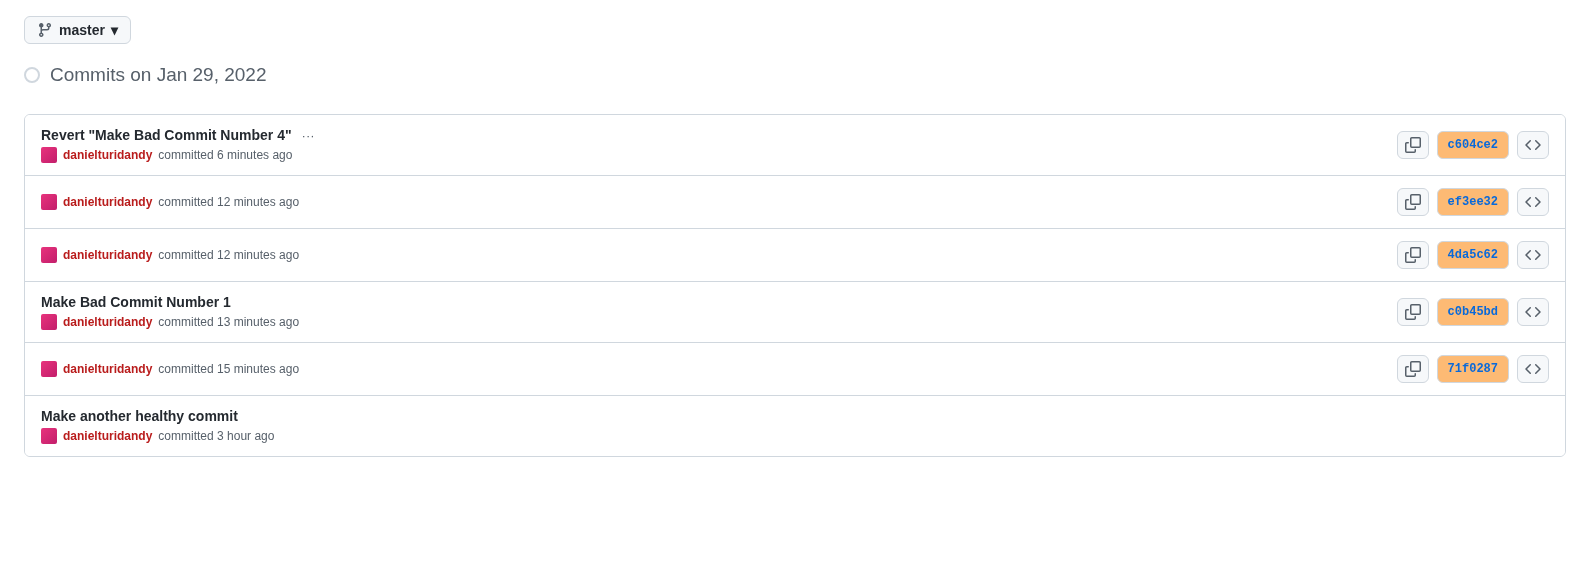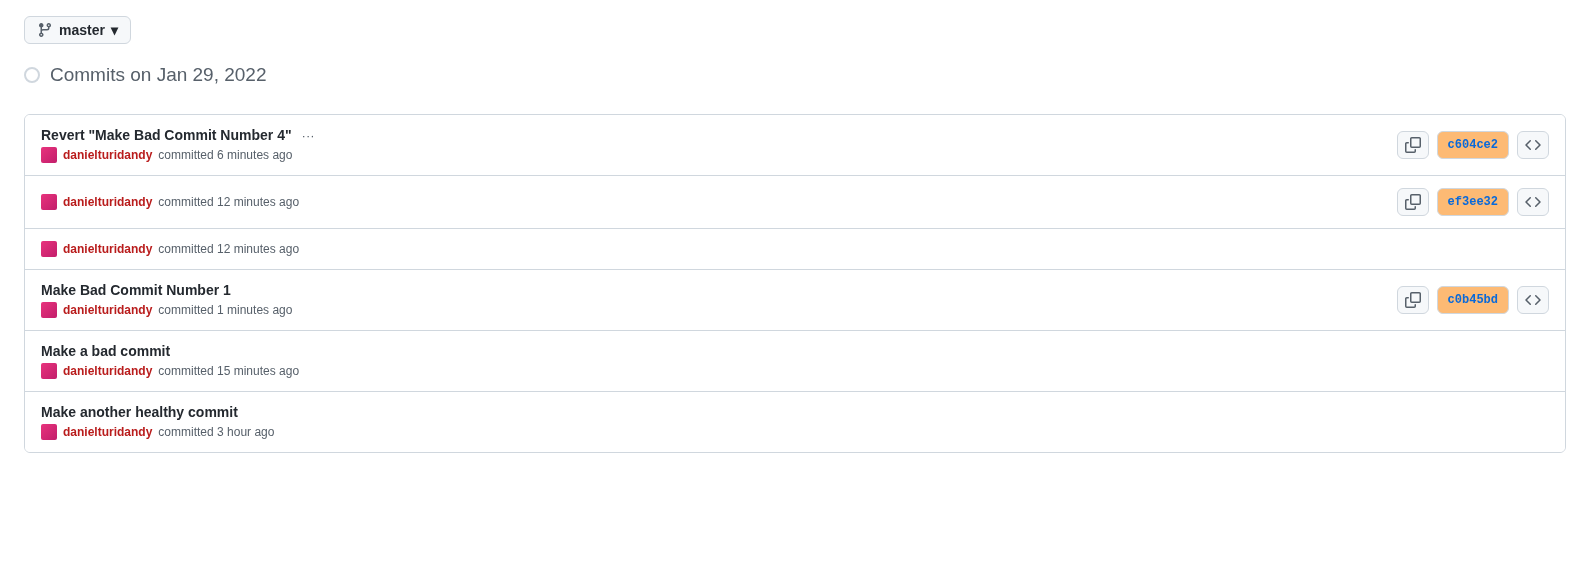--- a/index.html
+++ b/index.html
@@ -232,59 +232,83 @@
       </div>
     </div>
     <div class="commit-row">
       <div class="commit-info">
         <div class="commit-meta">
           <span class="avatar-pixel"></span>
           <span class="commit-author">danielturidandy</span>
           <span>committed 12 minutes ago</span>
         </div>
       </div>
+      <div class="commit-actions">
+        <button class="copy-btn" title="Copy full SHA">
+          <svg width="16" height="16" viewBox="0 0 16 16" fill="currentColor">
+            <path d="M0 6.75C0 5.784.784 5 1.75 5h1.5a.75.75 0 010 1.5h-1.5a.25.25 0 00-.25.25v7.5c0 .138.112.25.25.25h7.5a.25.25 0 00.25-.25v-1.5a.75.75 0 011.5 0v1.5A1.75 1.75 0 019.25 16h-7.5A1.75 1.75 0 010 14.25v-7.5z"></path>
+            <path d="M5 1.75C5 .784 5.784 0 6.75 0h7.5C15.216 0 16 .784 16 1.75v7.5A1.75 1.75 0 0114.25 11h-7.5A1.75 1.75 0 015 9.25v-7.5zm1.75-.25a.25.25 0 00-.25.25v7.5c0 .138.112.25.25.25h7.5a.25.25 0 00.25-.25v-7.5a.25.25 0 00-.25-.25h-7.5z"></path>
+          </svg>
+        </button>
+        <button class="commit-hash-btn">4da5c62</button>
+        <button class="browse-btn" title="Browse the repository at this point in the history">
+          <svg width="16" height="16" viewBox="0 0 16 16" fill="currentColor">
+            <path d="M4.72 3.22a.75.75 0 011.06 1.06L2.06 8l3.72 3.72a.75.75 0 11-1.06 1.06L.47 8.53a.75.75 0 010-1.06l4.25-4.25zm6.56 0a.75.75 0 10-1.06 1.06L13.94 8l-3.72 3.72a.75.75 0 101.06 1.06l4.25-4.25a.75.75 0 000-1.06l-4.25-4.25z"></path>
+          </svg>
+        </button>
+      </div>
     </div>
     <div class="commit-row">
       <div class="commit-info">
         <div class="commit-title">
           <span>Make Bad Commit Number 1</span>
 
         </div>
         <div class="commit-meta">
           <span class="avatar-pixel"></span>
           <span class="commit-author">danielturidandy</span>
-          <span>committed 1 minutes ago</span>
+          <span>committed 13 minutes ago</span>
         </div>
       </div>
       <div class="commit-actions">
         <button class="copy-btn" title="Copy full SHA">
           <svg width="16" height="16" viewBox="0 0 16 16" fill="currentColor">
             <path d="M0 6.75C0 5.784.784 5 1.75 5h1.5a.75.75 0 010 1.5h-1.5a.25.25 0 00-.25.25v7.5c0 .138.112.25.25.25h7.5a.25.25 0 00.25-.25v-1.5a.75.75 0 011.5 0v1.5A1.75 1.75 0 019.25 16h-7.5A1.75 1.75 0 010 14.25v-7.5z"></path>
             <path d="M5 1.75C5 .784 5.784 0 6.75 0h7.5C15.216 0 16 .784 16 1.75v7.5A1.75 1.75 0 0114.25 11h-7.5A1.75 1.75 0 015 9.25v-7.5zm1.75-.25a.25.25 0 00-.25.25v7.5c0 .138.112.25.25.25h7.5a.25.25 0 00.25-.25v-7.5a.25.25 0 00-.25-.25h-7.5z"></path>
           </svg>
         </button>
         <button class="commit-hash-btn">c0b45bd</button>
         <button class="browse-btn" title="Browse the repository at this point in the history">
           <svg width="16" height="16" viewBox="0 0 16 16" fill="currentColor">
             <path d="M4.72 3.22a.75.75 0 011.06 1.06L2.06 8l3.72 3.72a.75.75 0 11-1.06 1.06L.47 8.53a.75.75 0 010-1.06l4.25-4.25zm6.56 0a.75.75 0 10-1.06 1.06L13.94 8l-3.72 3.72a.75.75 0 101.06 1.06l4.25-4.25a.75.75 0 000-1.06l-4.25-4.25z"></path>
           </svg>
         </button>
       </div>
     </div>
     <div class="commit-row">
       <div class="commit-info">
-        <div class="commit-title">
-          <span>Make a bad commit</span>
-
-        </div>
         <div class="commit-meta">
           <span class="avatar-pixel"></span>
           <span class="commit-author">danielturidandy</span>
           <span>committed 15 minutes ago</span>
         </div>
+      </div>
+      <div class="commit-actions">
+        <button class="copy-btn" title="Copy full SHA">
+          <svg width="16" height="16" viewBox="0 0 16 16" fill="currentColor">
+            <path d="M0 6.75C0 5.784.784 5 1.75 5h1.5a.75.75 0 010 1.5h-1.5a.25.25 0 00-.25.25v7.5c0 .138.112.25.25.25h7.5a.25.25 0 00.25-.25v-1.5a.75.75 0 011.5 0v1.5A1.75 1.75 0 019.25 16h-7.5A1.75 1.75 0 010 14.25v-7.5z"></path>
+            <path d="M5 1.75C5 .784 5.784 0 6.75 0h7.5C15.216 0 16 .784 16 1.75v7.5A1.75 1.75 0 0114.25 11h-7.5A1.75 1.75 0 015 9.25v-7.5zm1.75-.25a.25.25 0 00-.25.25v7.5c0 .138.112.25.25.25h7.5a.25.25 0 00.25-.25v-7.5a.25.25 0 00-.25-.25h-7.5z"></path>
+          </svg>
+        </button>
+        <button class="commit-hash-btn">71f0287</button>
+        <button class="browse-btn" title="Browse the repository at this point in the history">
+          <svg width="16" height="16" viewBox="0 0 16 16" fill="currentColor">
+            <path d="M4.72 3.22a.75.75 0 011.06 1.06L2.06 8l3.72 3.72a.75.75 0 11-1.06 1.06L.47 8.53a.75.75 0 010-1.06l4.25-4.25zm6.56 0a.75.75 0 10-1.06 1.06L13.94 8l-3.72 3.72a.75.75 0 101.06 1.06l4.25-4.25a.75.75 0 000-1.06l-4.25-4.25z"></path>
+          </svg>
+        </button>
       </div>
     </div>
     <div class="commit-row">
       <div class="commit-info">
         <div class="commit-title">
           <span>Make another healthy commit</span>
 
         </div>
         <div class="commit-meta">
           <span class="avatar-pixel"></span>

